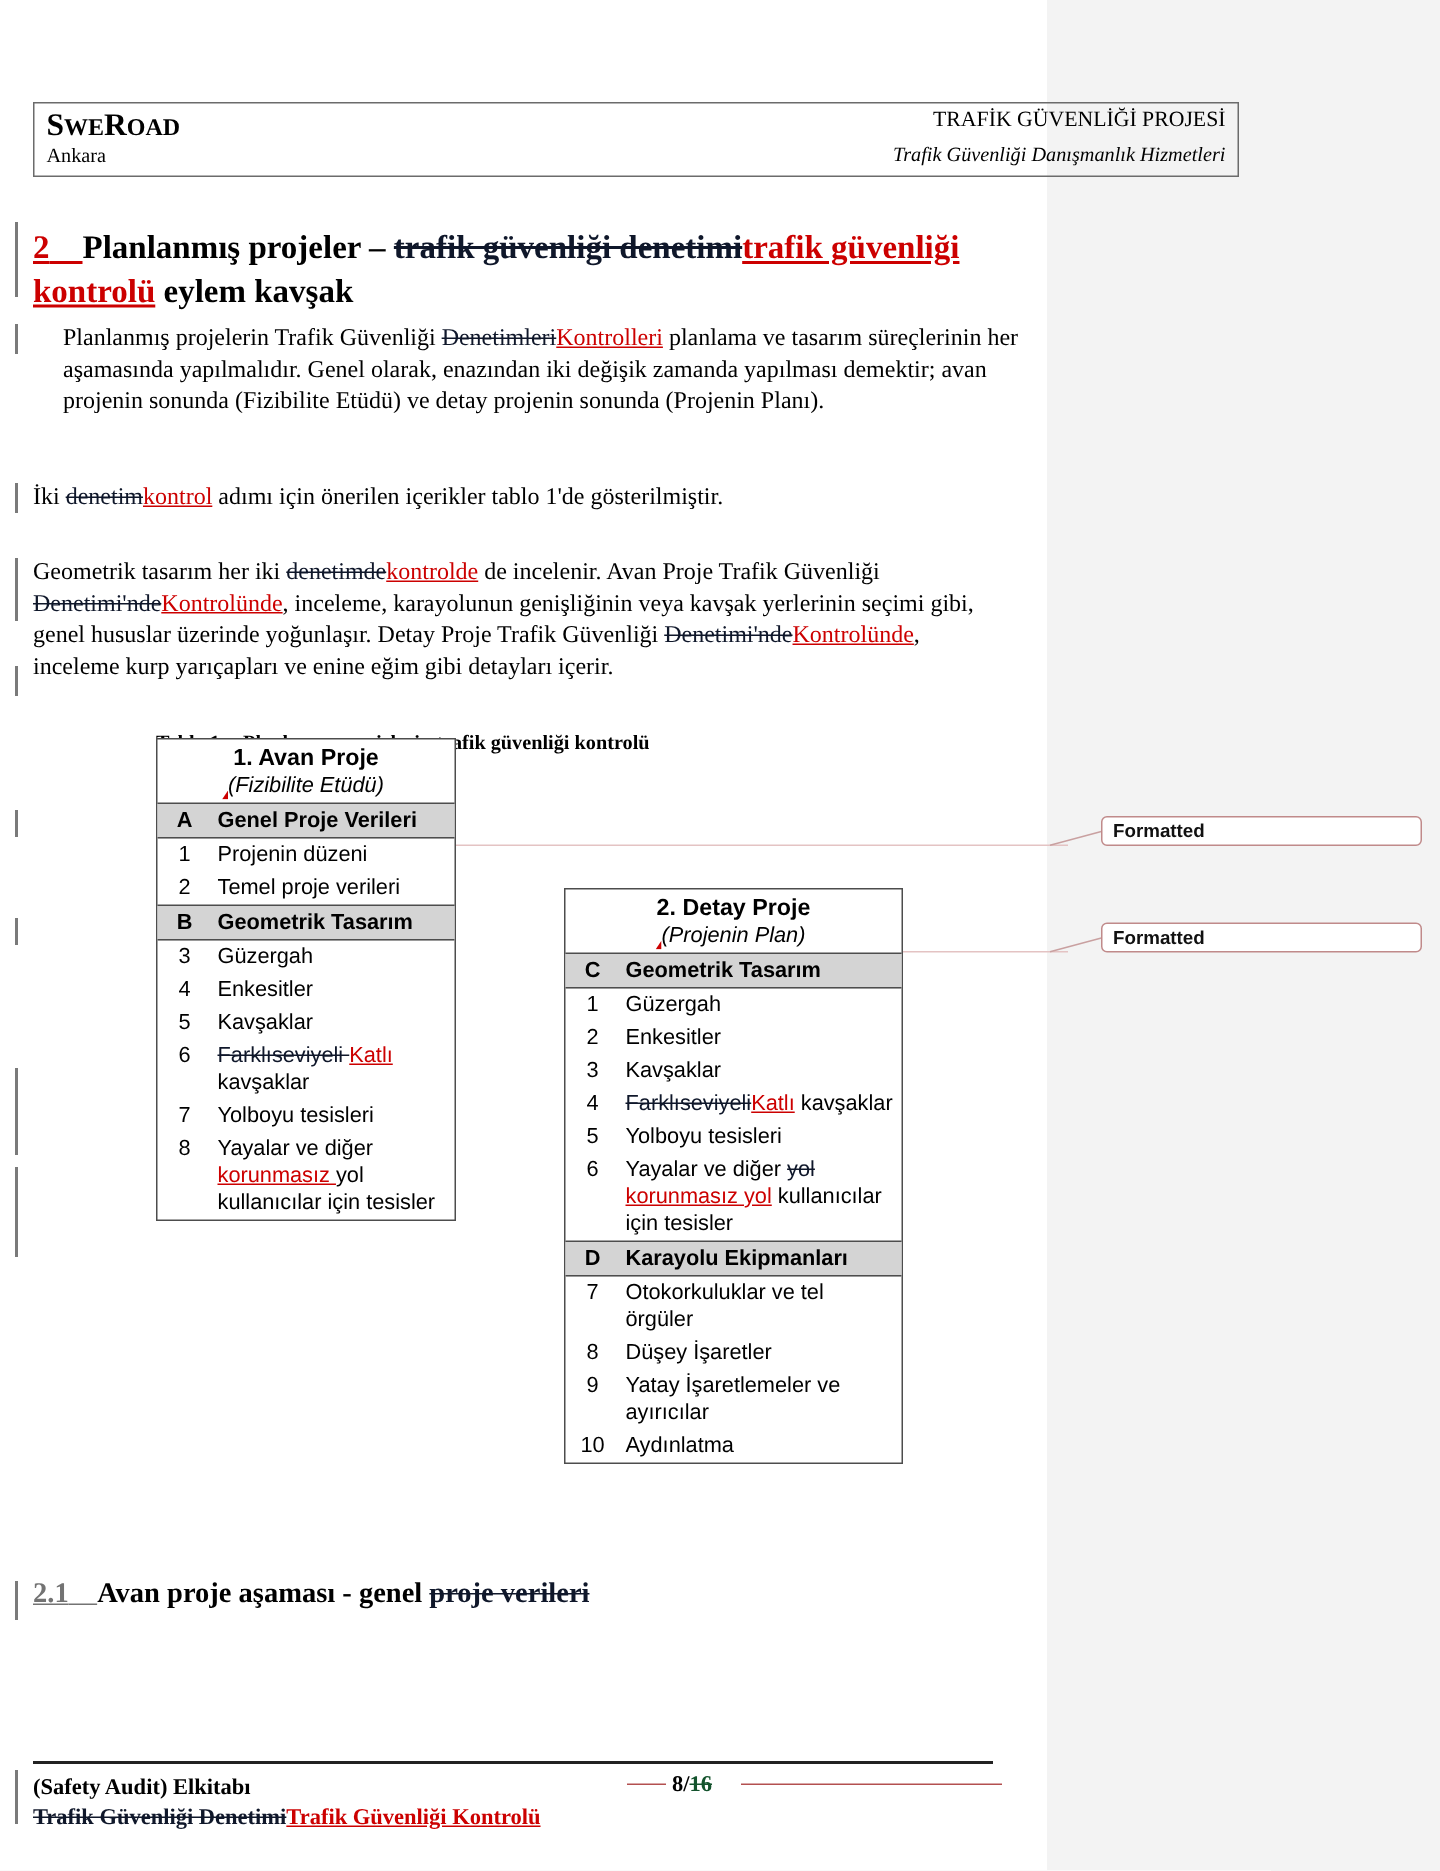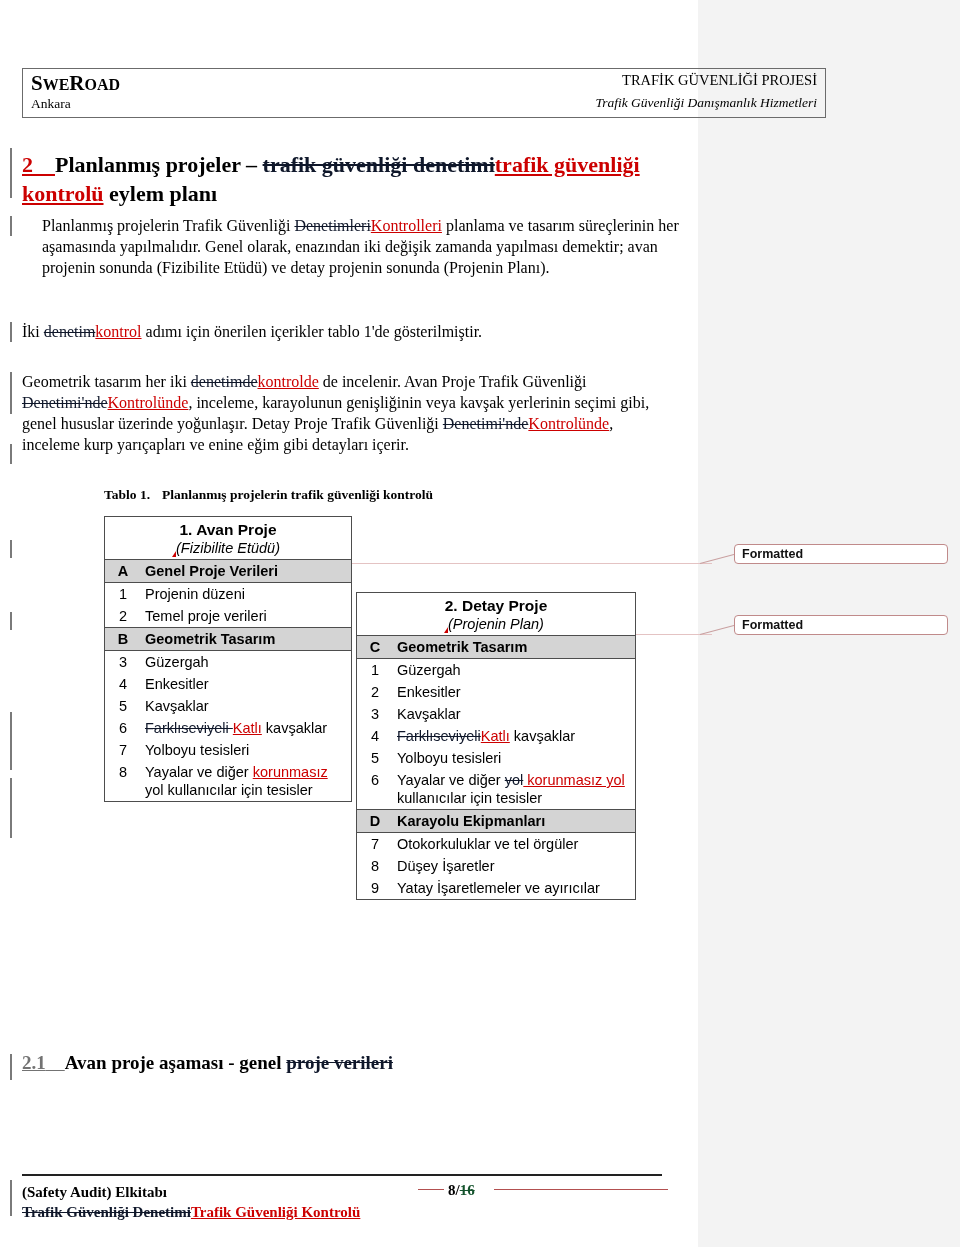--- a/index.html
+++ b/index.html
@@ -142,27 +142,27 @@
   
   .dtable {
     position: absolute;
     border: 1.5px solid #4d4d4d;
     box-sizing: border-box;
     background: #ffffff;
     font-family: "Liberation Sans", sans-serif;
   }
   #table-avan {
     left: 104px;
-    top: 516px;
-    width: 248px;
+    top: 492px;
+    width: 200px;
   }
   #table-detay {
-    left: 356px;
+    left: 376px;
     top: 592px;
-    width: 280px;
+    width: 226px;
   }
   .dtable table {
     border-collapse: collapse;
     width: 100%;
   }
   .dtable td {
     padding: 2px 4px 2px 5px;
     font-size: 14.5px;
     vertical-align: top;
     line-height: 18px;
@@ -309,21 +309,21 @@
     <div class="hdr-left-1">
       <span><span style="font-size: 21px;">S</span><span style="font-size: 16px;">WE</span><span style="font-size: 21px;">R</span><span style="font-size: 16px;">OAD</span></span>
     </div>
     <div class="hdr-left-2">Ankara</div>
     <div class="hdr-right-1">TRAFİK GÜVENLİĞİ PROJESİ</div>
     <div class="hdr-right-2">Trafik Güvenliği Danışmanlık Hizmetleri</div>
   </div>
 </div>
 
 <div id="h1-sec2">
-  <span class="num">2</span><span class="num" style="letter-spacing:0;">&nbsp;&nbsp;&nbsp;&nbsp;</span><span>Planlanmış projeler – </span><span class="del">trafik güvenliği denetimi</span><span class="ins">trafik güvenliği kontrolü</span><span> eylem planı</span>
+  <span class="num">2</span><span class="num" style="letter-spacing:0;">&nbsp;&nbsp;&nbsp;&nbsp;</span><span>Planlanmış projeler – </span><span class="del">trafik güvenliği denetimi</span><span class="ins">trafik güvenliği kontrolü</span><span> eylem kavşak</span>
 </div>
 
 <div class="body-p" id="p-intro">
   <span>Planlanmış projelerin Trafik Güvenliği </span><span class="del">Denetimleri</span><span class="ins">Kontrolleri</span><span> planlama ve tasarım süreçlerinin her aşamasında yapılmalıdır. Genel olarak, enazından iki değişik zamanda yapılması demektir; avan projenin sonunda (Fizibilite Etüdü) ve detay projenin sonunda (Projenin Planı).</span>
 </div>
 
 <div class="body-p" id="p-iki">
   <span>İki </span><span class="del">denetim</span><span class="ins">kontrol</span><span> adımı için önerilen içerikler tablo 1'de gösterilmiştir.</span>
 </div>
 
@@ -439,20 +439,24 @@
           <td class="col-lbl">Otokorkuluklar ve tel örgüler</td>
         </tr>
         <tr>
           <td class="col-idx">8</td>
           <td class="col-lbl">Düşey İşaretler</td>
         </tr>
         <tr>
           <td class="col-idx">9</td>
           <td class="col-lbl">Yatay İşaretlemeler ve ayırıcılar</td>
         </tr>
+        <tr>
+          <td class="col-idx">10</td>
+          <td class="col-lbl">Aydınlatma</td>
+        </tr>
       </tbody>
   </table>
 </div>
 
 <div class="callout" id="callout-1">
   <span>Formatted</span>
 </div>
 <div class="callout" id="callout-2">
   <span>Formatted</span>
 </div>

